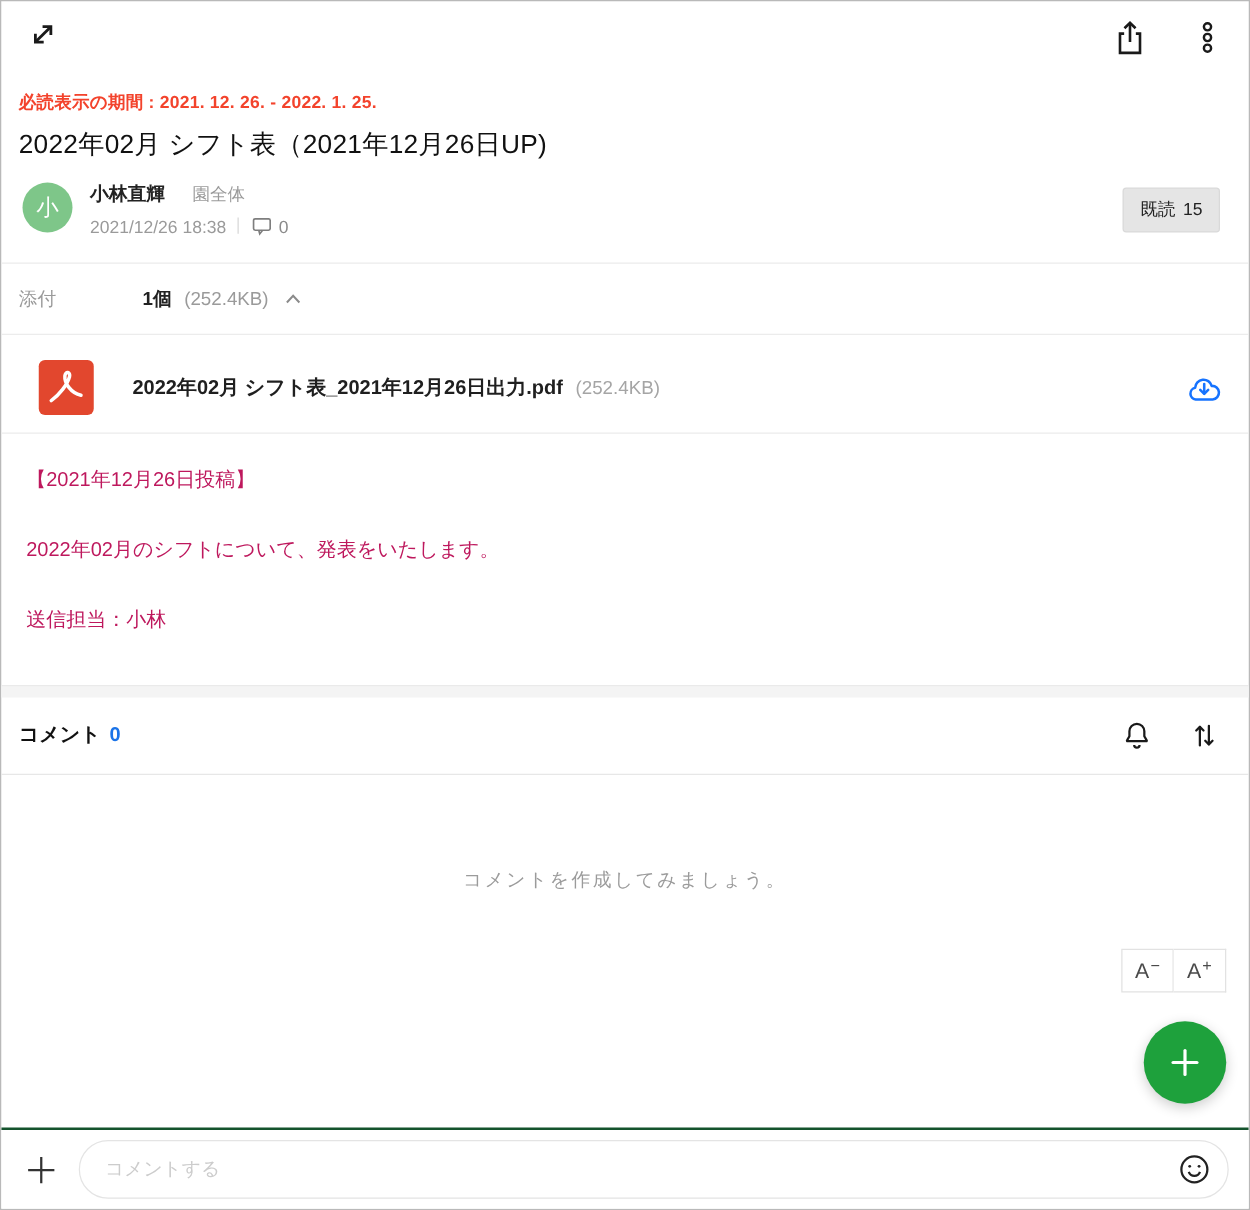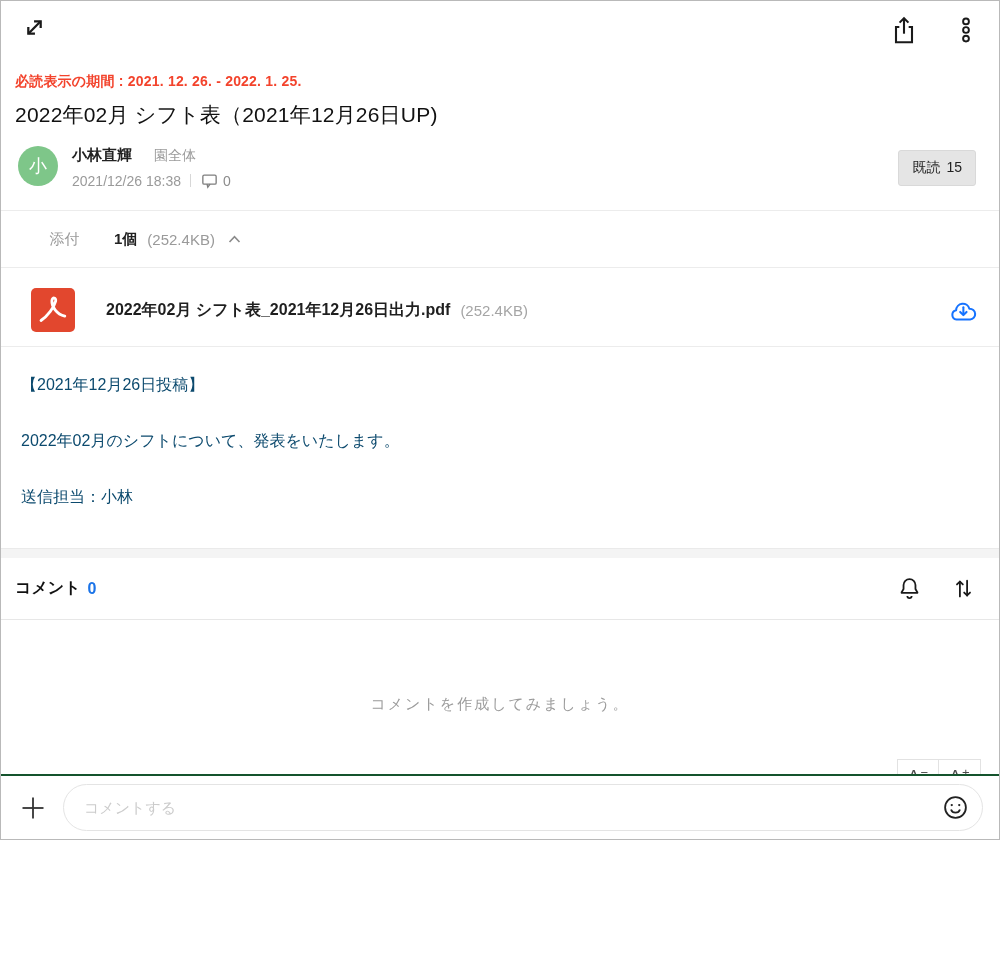--- a/index.html
+++ b/index.html
@@ -1,19 +1,19 @@
 <!DOCTYPE html>
 <html><head>
 <meta charset="utf-8">
 <style>
   * { margin:0; padding:0; box-sizing:border-box; }
   html,body { background:#fff; }
   body { font-family:"Liberation Sans","DejaVu Sans",sans-serif; color:#1f1f1f; }
   .frame {
-    position:relative; width:1000px; height:840px; background:#fff;
+    position:relative; width:1000px; height:968px; background:#fff;
     border:1px solid #b9b9b9; overflow:hidden;
   }
   
   .topbar { display:flex; justify-content:space-between; align-items:flex-start; padding:13px 20px 0 20px; height:46px; }
   .topbar-right { display:flex; gap:34px; align-items:center; }
   .icon-btn { background:none; border:none; cursor:pointer; padding:0; display:flex; align-items:center; justify-content:center; color:#1a1a1a; }
   
   .notice { margin:26px 20px 0 14px; font-size:14px; font-weight:700; color:#f3432c; letter-spacing:.2px; }
   .title { margin:10px 20px 0 14px; font-size:21px; font-weight:400; color:#111; letter-spacing:.2px; }
   
@@ -25,33 +25,33 @@
   .author-name { font-size:15px; font-weight:700; color:#222; }
   .author-scope { font-size:14px; color:#9a9a9a; }
   .author-line2 { display:flex; align-items:center; gap:9px; margin-top:6px; font-size:14px; color:#9a9a9a; }
   .vdiv { width:1px; height:13px; background:#d7d7d7; }
   .bubble-count { display:flex; align-items:center; gap:4px; color:#8b8b8b; }
   .read-badge { position:absolute; right:3px; top:50%; transform:translateY(-50%);
     background:#e5e5e5; border:1px solid #d9d9d9; border-radius:3px; padding:8px 13px;
     font-size:14px; color:#222; display:flex; gap:6px; cursor:pointer; font-family:inherit; }
   
   .attach-summary { margin:20px 0 0 0; border-top:1px solid #ececec; border-bottom:1px solid #ececec;
-    padding:18px 20px 18px 14px; display:flex; align-items:center; font-size:15px;text-align:center; }
+    padding:18px 20px 18px 14px; display:flex; align-items:center; font-size:15px; }
   .attach-label { color:#9a9a9a; width:99px; }
   .attach-count { font-weight:700; color:#222; }
   .attach-size { color:#9a9a9a; margin-left:10px; }
   .attach-toggle { margin-left:9px; color:#8b8b8b; }
   
   .file-row { display:flex; align-items:center; padding:20px 20px 14px 30px; border-bottom:1px solid #ececec; }
   .pdf-icon { width:44px; height:44px; border-radius:5px; background:#e2472e; display:flex; align-items:center; justify-content:center; flex:none; }
   .file-name { margin-left:31px; font-size:16px; font-weight:600; color:#1f1f1f; }
   .file-size { margin-left:10px; font-size:15px; color:#a5a5a5; }
   .file-download { margin-left:auto; color:#1673ff; }
   
-  .post-body { padding:24px 20px 0 20px; font-size:16px; color:#0c4a6e; }
+  .post-body { padding:24px 20px 0 20px; font-size:16px; color:#be185d; }
   .body-line { min-height:28px; line-height:28px; }
   
   .band { margin-top:37px; height:10px; background:#f4f4f4; border-top:1px solid #eaeaea; }
   
   .comment-header { display:flex; align-items:center; padding:17px 22px 17px 14px; border-bottom:1px solid #e7e7e7; }
   .comment-title { font-size:16px; font-weight:700; color:#111; }
   .comment-count { font-size:16px; font-weight:700; color:#1a73e8; margin-left:7px; }
   .comment-tools { margin-left:auto; display:flex; gap:27px; align-items:center; }
   
   .comment-empty { margin-top:75px; text-align:center; font-size:15px; color:#9b9b9b; letter-spacing:2px; }

